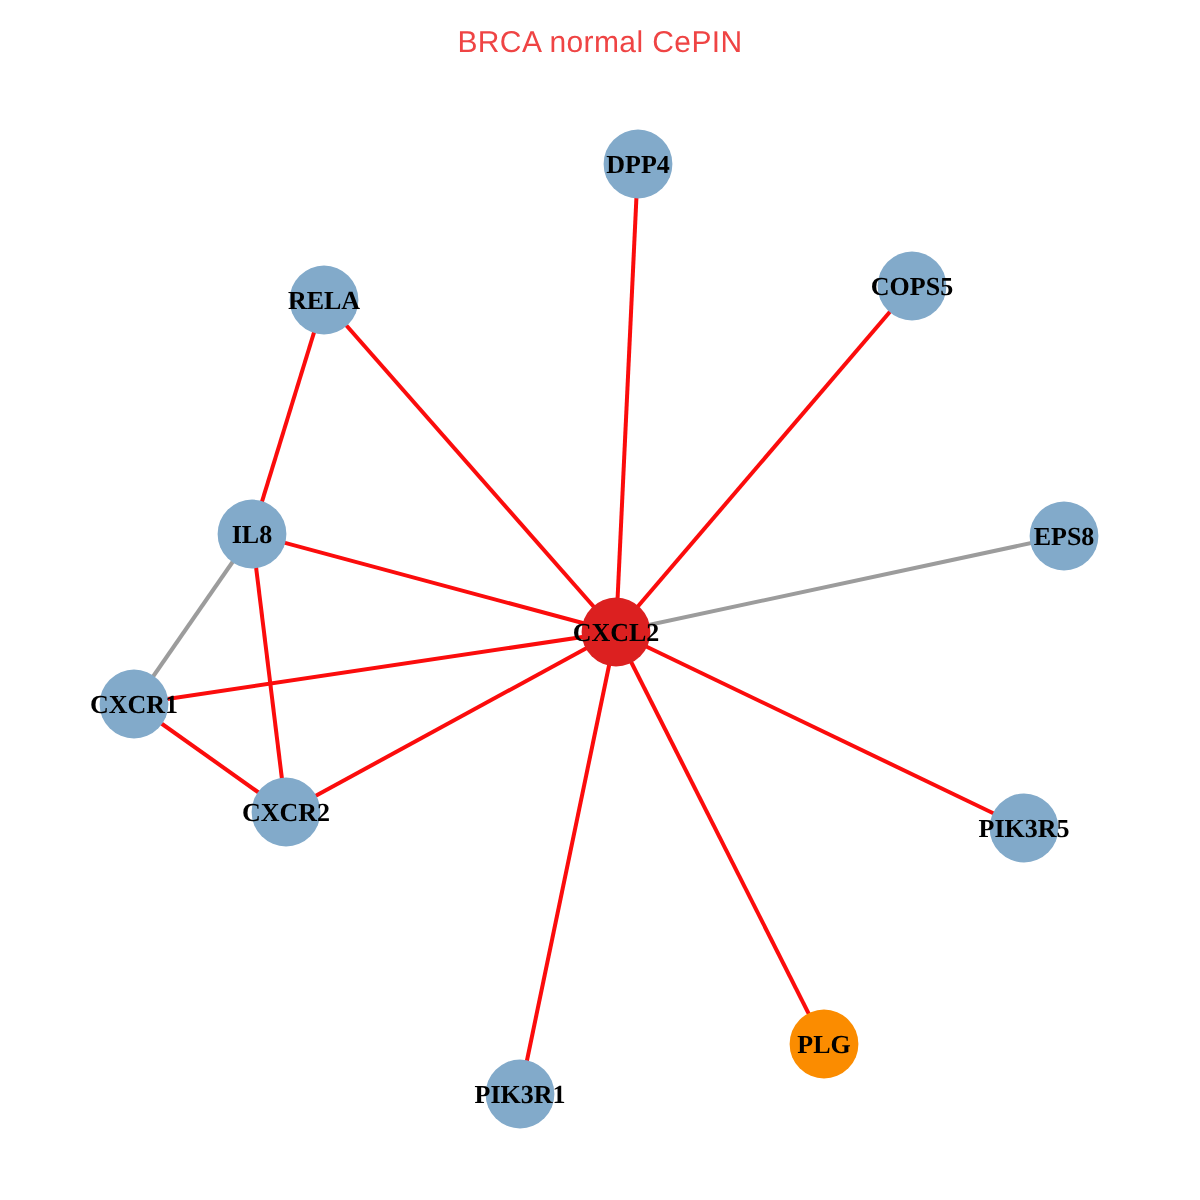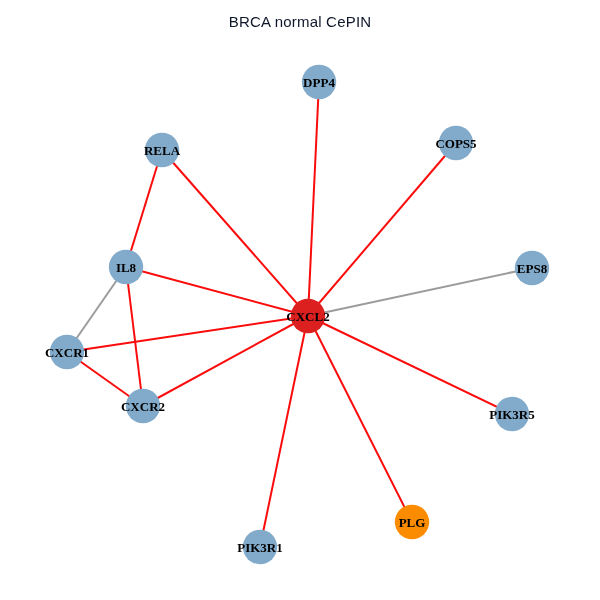--- a/index.html
+++ b/index.html
@@ -98,14 +98,14 @@
         <g>
           <circle cx="126" cy="267" r="17.2" fill="#82AACA"></circle>
           <text x="126" y="267" text-anchor="middle" dy="0.36em" fill="#000000">IL8</text>
         </g>
         <g>
           <circle cx="162" cy="150" r="17.2" fill="#82AACA"></circle>
           <text x="162" y="150" text-anchor="middle" dy="0.36em" fill="#000000">RELA</text>
         </g>
       </g>
     </svg>
-  <div id="plot-title" style="color: #0f172a;">BRCA normal CePIN</div>
+  <div id="plot-title" style="color: #ef4444;">BRCA normal CePIN</div>
 </div>
 
 </body></html>

